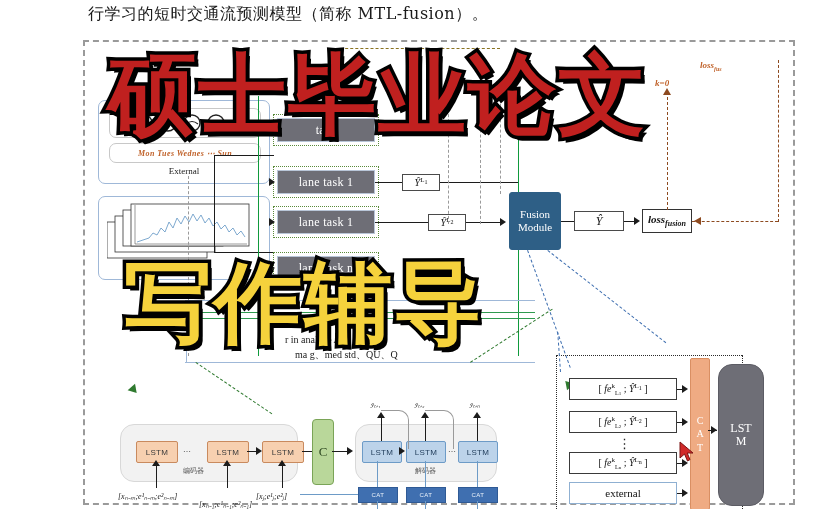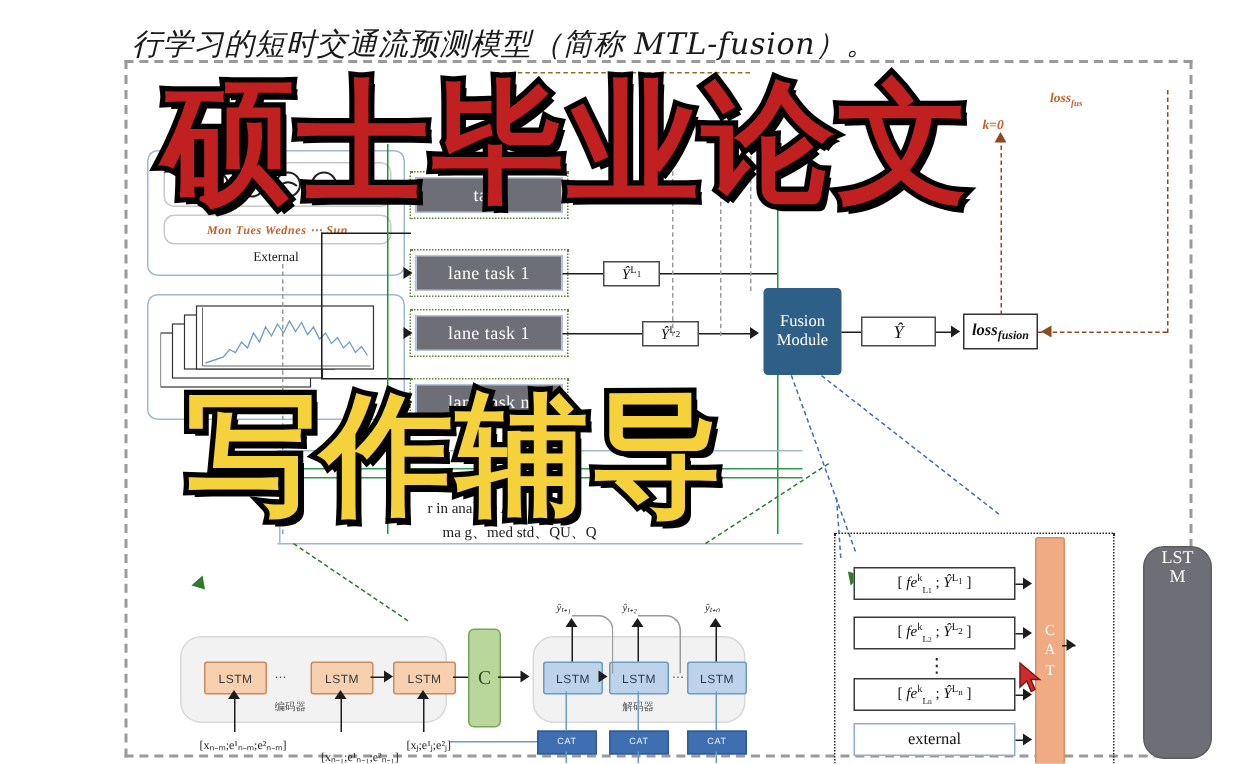--- a/index.html
+++ b/index.html
@@ -5,24 +5,23 @@
   html,body{margin:0;padding:0;}
   body{
     width:835px;height:509px;background:#ffffff;
     font-family:"Liberation Serif", serif;
     overflow:hidden;position:relative;
   }
   #stage{position:absolute;left:0;top:0;width:835px;height:509px;overflow:hidden;background:#fff;}
 
   
   .doc-line{
-    position:absolute;left:88px;top:16px;width:700px;height:26px;
-    font-size:20px;color:#1a1a1a;letter-spacing:.5px;white-space:nowrap;
+    position:absolute;left:88px;top:4px;width:700px;height:26px;
+    font-size:16px;color:#1a1a1a;letter-spacing:.5px;white-space:nowrap;
     font-family:"DejaVu Serif","Liberation Serif",serif;
-    font-style:italic;
   }
 
   
   .fig-frame{
     position:absolute;left:83px;top:40px;width:712px;height:465px;
     border:2px dashed #9a9a9a;box-sizing:border-box;
   }
 
   
   .box{position:absolute;box-sizing:border-box;display:flex;align-items:center;justify-content:center;text-align:center;}
@@ -128,21 +127,21 @@
     position:absolute;background:#b9d79a;border:1px solid #7aa457;border-radius:4px;
     display:flex;align-items:center;justify-content:center;font-size:13px;color:#2f4a22;
     font-family:"Liberation Serif",serif;
   }
   .cn-lab{position:absolute;font-size:7px;color:#555;font-family:"DejaVu Sans",sans-serif;}
   .catbox{
     position:absolute;background:#3f6fb0;border:1px solid #2f5a95;
     display:flex;align-items:center;justify-content:center;font-size:6px;color:#eaf2fb;
     font-family:"Liberation Sans",sans-serif;letter-spacing:.5px;
   }
-  .vec{position:absolute;font-size:8px;color:#1a1a1a;white-space:nowrap;font-family:"Liberation Serif",serif;margin-left:15px;}
+  .vec{position:absolute;font-size:8px;color:#1a1a1a;font-style:italic;white-space:nowrap;font-family:"Liberation Serif",serif;}
   .ylab{position:absolute;font-size:7px;color:#1a1a1a;font-style:italic;white-space:nowrap;font-family:"Liberation Serif",serif;}
   .blueline{position:absolute;height:0;border-top:1px solid #6d9bc7;}
   .bluevline{position:absolute;width:0;border-left:1px solid #6d9bc7;}
   .graycurve{position:absolute;border:1px solid #9a9a9a;border-bottom:none;border-left:none;border-radius:0 10px 0 0;}
   .dots3{position:absolute;font-size:8px;color:#555;letter-spacing:1px;}
 
   
   .fe-box{
     position:absolute;background:#fff;border:1.6px solid #3a3a3a;box-sizing:border-box;
     display:flex;align-items:center;justify-content:center;font-size:10px;color:#111;
@@ -153,22 +152,22 @@
     display:flex;align-items:center;justify-content:center;font-size:11px;color:#111;
     font-family:"Liberation Serif",serif;
   }
   .catbar{
     position:absolute;background:#efab83;border:1px solid #d98f63;border-radius:2px;
     display:flex;flex-direction:column;align-items:center;justify-content:center;
     font-size:10px;color:#fff;line-height:1.35;font-family:"Liberation Serif",serif;
   }
   .lstm-big{
     position:absolute;background:#6e6e76;border:1px solid #5c5c64;border-radius:14px;
-    display:flex;align-items:flex-start;justify-content:center;text-align:center;
-    font-size:12px;color:#fff;line-height:1.1;font-family:"Liberation Serif",serif;margin-left:44px;
+    display:flex;align-items:center;justify-content:center;text-align:center;
+    font-size:12px;color:#fff;line-height:1.1;font-family:"Liberation Serif",serif;
   }
   .vdots{position:absolute;font-size:13px;color:#222;line-height:.6;letter-spacing:0;}
 
   
   .midtext{
     position:absolute;font-size:10px;color:#1a1a1a;white-space:nowrap;
     font-family:"Liberation Serif",serif;
   }
   .hline-green-thin{position:absolute;height:0;border-top:1px solid #2f9a4f;}
   .hline-blue-thin{position:absolute;height:0;border-top:1px solid #9fb8d8;}

